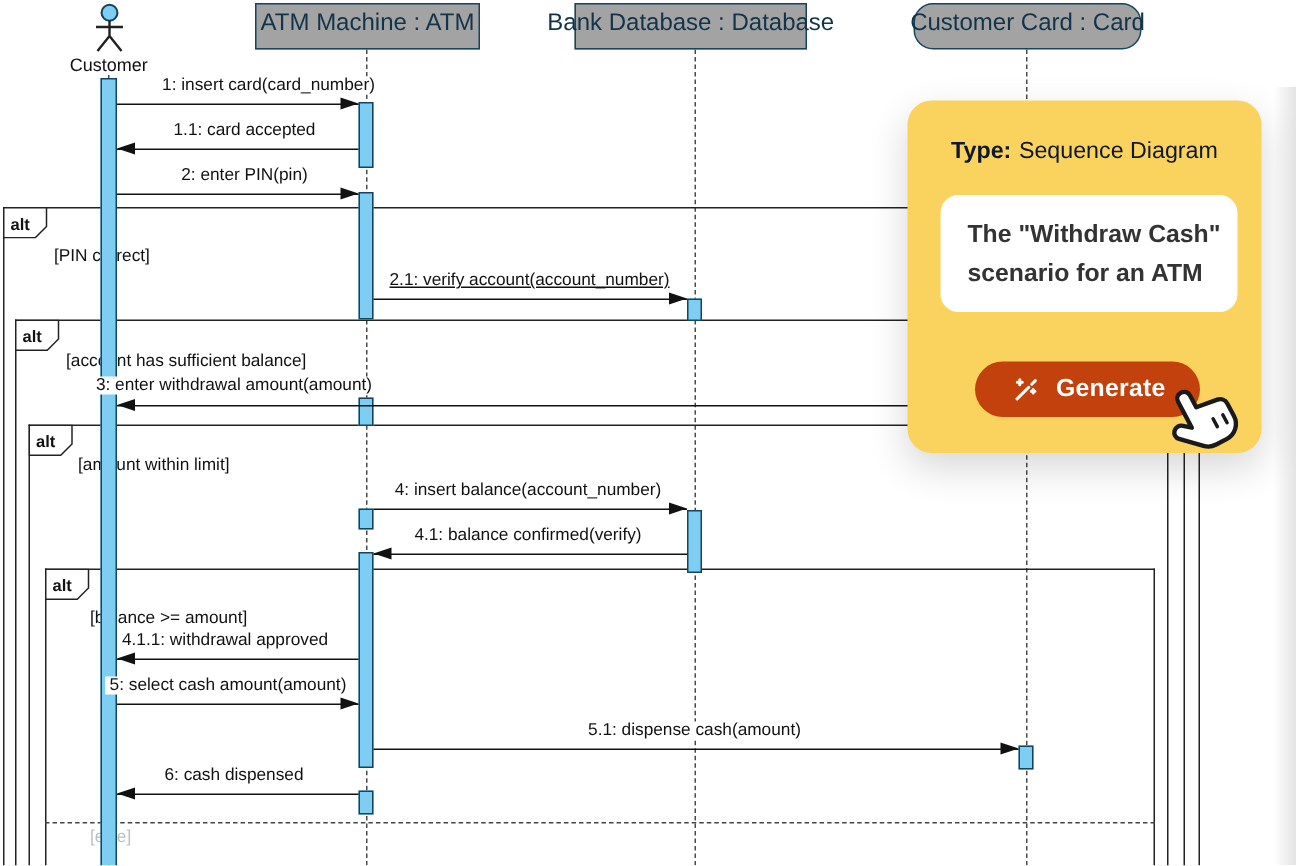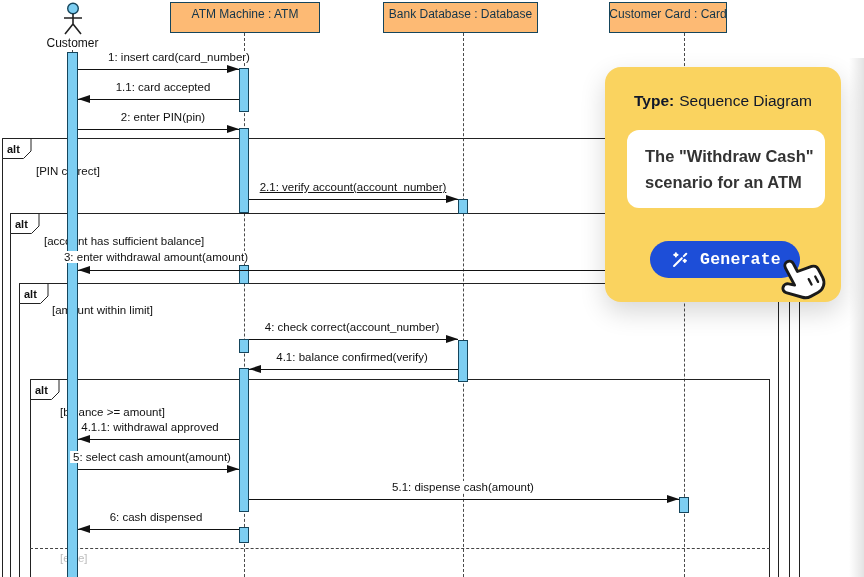--- a/index.html
+++ b/index.html
@@ -14,38 +14,38 @@
   .guard{position:absolute;z-index:2;font-size:11.5px;color:#111;white-space:nowrap;}
   .guard.muted{color:#bdbdbd;}
   .separator{position:absolute;height:0;border-top:1px dashed #444;z-index:2;}
   .activation{position:absolute;background:#7dcef2;border:1px solid #15455c;box-sizing:border-box;z-index:3;}
   .msg-line{position:absolute;height:0;border-top:1.2px solid #111;z-index:4;}
   .msg-arrow{position:absolute;width:0;height:0;z-index:4;}
   .msg-arrow.right{border-top:4.5px solid transparent;border-bottom:4.5px solid transparent;border-left:12px solid #111;}
   .msg-arrow.left{border-top:4.5px solid transparent;border-bottom:4.5px solid transparent;border-right:12px solid #111;}
   .msg-label{position:absolute;transform:translateX(-50%);background:#fff;padding:0 3px;
     font-size:11.5px;color:#111;white-space:nowrap;z-index:4;}
-  .head-box{position:absolute;top:2px;height:31px;background:#fdba74;border:1.3px solid #15455c;
+  .head-box{position:absolute;top:2px;height:31px;background:#a3a3a3;border:1.3px solid #15455c;
     box-sizing:border-box;display:flex;justify-content:center;align-items:flex-start;padding-top:4px;
-    font-size:12px;color:#12344a;z-index:5;white-space:nowrap;}
+    font-size:16px;color:#12344a;z-index:5;white-space:nowrap;}
   .actor{position:absolute;z-index:5;line-height:0;}
   .actor-label{position:absolute;transform:translateX(-50%);font-size:12px;color:#111;z-index:5;white-space:nowrap;}
   .edge-shadow{position:absolute;right:0;top:58px;width:15px;height:519px;z-index:6;
     background:linear-gradient(to right,rgba(0,0,0,0),rgba(0,0,0,0.11));}
   
   .overlay-card{position:absolute;left:605px;top:67px;width:236px;height:235px;background:#fad35f;
     border-radius:16px;z-index:10;box-shadow:0 10px 26px rgba(0,0,0,0.16);}
   .type-row{position:absolute;left:0;top:25px;width:100%;text-align:center;font-size:15.5px;color:#0f172a;}
   .type-label{font-weight:bold;margin-right:5px;}
   .desc-box{position:absolute;left:22px;top:63px;width:198px;height:78px;background:#fff;border-radius:12px;box-sizing:border-box;}
   .desc-text{position:absolute;left:18px;top:13px;font-size:16.5px;font-weight:bold;color:#333;
     line-height:26px;white-space:pre-line;}
   .generate-btn{position:absolute;left:45px;top:174px;width:150px;height:37px;border:none;
-    background:#1d4ed8;border-radius:18.5px;display:flex;align-items:center;justify-content:center;
-    gap:9px;cursor:pointer;font-family:Liberation Mono, monospace;}
+    background:#c2410c;border-radius:18.5px;display:flex;align-items:center;justify-content:center;
+    gap:9px;cursor:pointer;font-family:Liberation Sans, sans-serif;}
   .generate-btn span.btn-text{color:#fff;font-size:16.5px;font-weight:bold;letter-spacing:0.2px;}
   .wand{line-height:0;}
   .hand{position:absolute;left:168px;top:183px;z-index:11;line-height:0;transform:rotate(-28deg);}
 </style>
 </head>
 <body>
 
 <div id="stage">
 
   <div id="diagram-layer">
@@ -99,21 +99,21 @@
       <div class="msg-arrow right" style="left: 227px; top: 124.5px;"></div>
       <div class="msg-label" style="left: 163px; top: 111px;">2: enter PIN(pin)</div>
       <div class="msg-line" style="left: 249px; top: 199px; width: 209px;"></div>
       <div class="msg-arrow right" style="left: 446px; top: 194.5px;"></div>
       <div class="msg-label" style="left: 353px; top: 181px; text-decoration: underline;">2.1: verify account(account_number)</div>
       <div class="msg-line" style="left: 78px; top: 270px; width: 606px;"></div>
       <div class="msg-arrow left" style="left: 78px; top: 265.5px;"></div>
       <div class="msg-label" style="left: 156px; top: 251px;">3: enter withdrawal amount(amount)</div>
       <div class="msg-line" style="left: 249px; top: 339px; width: 209px;"></div>
       <div class="msg-arrow right" style="left: 446px; top: 334.5px;"></div>
-      <div class="msg-label" style="left: 352px; top: 321px;">4: check correct(account_number)</div>
+      <div class="msg-label" style="left: 352px; top: 321px;">4: insert balance(account_number)</div>
       <div class="msg-line" style="left: 249px; top: 369px; width: 209px;"></div>
       <div class="msg-arrow left" style="left: 249px; top: 364.5px;"></div>
       <div class="msg-label" style="left: 352px; top: 351px;">4.1: balance confirmed(verify)</div>
       <div class="msg-line" style="left: 78px; top: 439px; width: 161px;"></div>
       <div class="msg-arrow left" style="left: 78px; top: 434.5px;"></div>
       <div class="msg-label" style="left: 150px; top: 421px;">4.1.1: withdrawal approved</div>
       <div class="msg-line" style="left: 78px; top: 469px; width: 161px;"></div>
       <div class="msg-arrow right" style="left: 227px; top: 464.5px;"></div>
       <div class="msg-label" style="left: 152px; top: 451px;">5: select cash amount(amount)</div>
       <div class="msg-line" style="left: 249px; top: 499px; width: 430px;"></div>
@@ -122,21 +122,21 @@
       <div class="msg-line" style="left: 78px; top: 529px; width: 161px;"></div>
       <div class="msg-arrow left" style="left: 78px; top: 524.5px;"></div>
       <div class="msg-label" style="left: 156px; top: 511px;">6: cash dispensed</div>
       <div class="actor" style="left: 57.5px; top: 1px;"><svg width="30" height="36" viewBox="0 0 30 36">
           <circle cx="15" cy="7.5" r="5.3" fill="#7DCEF2" stroke="#15455c" stroke-width="1.4"></circle>
           <path d="M15 12.8 V23 M6 17 H24 M15 23 L7 33 M15 23 L23 33" fill="none" stroke="#222" stroke-width="1.6"></path>
         </svg></div>
       <div class="actor-label" style="left: 72.5px; top: 36px;">Customer</div>
       <div class="head-box" style="left: 170px; width: 150px;">ATM Machine : ATM</div>
       <div class="head-box" style="left: 383px; width: 155px;">Bank Database : Database</div>
-      <div class="head-box" style="left: 609px; width: 118px;">Customer Card : Card</div>
+      <div class="head-box" style="left: 609px; width: 152px; border-radius: 13px;">Customer Card : Card</div>
     </div>
 
   <div class="edge-shadow"></div>
 
   <div class="overlay-card">
     <div class="type-row">
       <span class="type-label">Type:</span><span class="type-value">Sequence Diagram</span>
     </div>
     <div class="desc-box">
       <div class="desc-text">The "Withdraw Cash"

